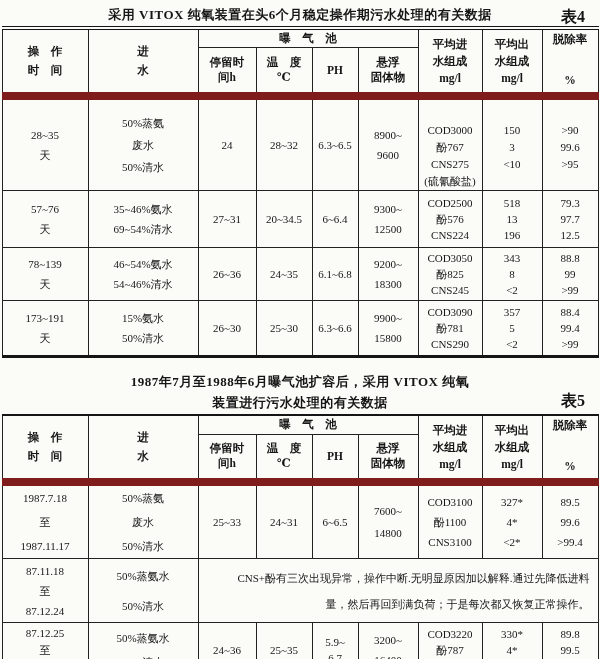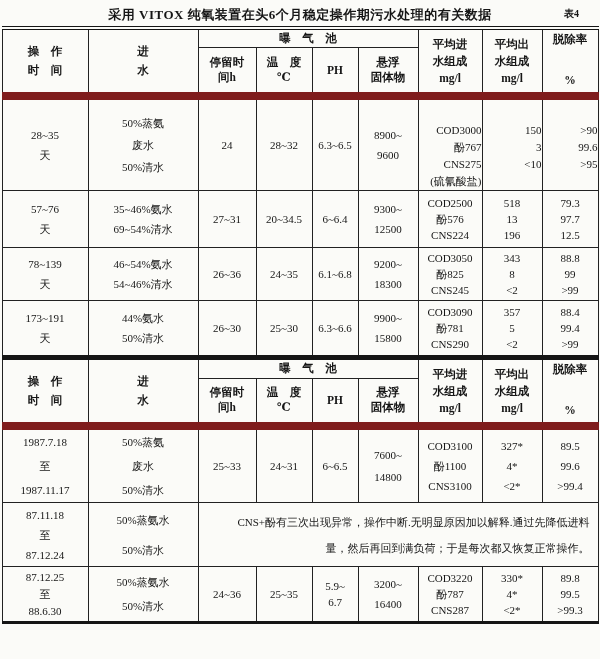--- a/index.html
+++ b/index.html
@@ -4,21 +4,21 @@
 <style>
   html,body{margin:0;padding:0;}
   body{
     width:600px;height:659px;background:#fbfbf8;color:#161616;
     font-family:"Liberation Serif","DejaVu Serif",serif;
     -webkit-font-smoothing:antialiased;overflow:hidden;
   }
   .page{position:relative;width:600px;height:659px;}
   .titlebar{position:relative;height:26px;}
   .t-title{padding-top:6px;text-align:center;font-weight:bold;font-size:13px;letter-spacing:.5px;}
-  .t-tag{position:absolute;right:21px;font-weight:bold;font-size:10px;}
+  .t-tag{position:absolute;right:15px;font-weight:bold;font-size:16px;}
   .tag4{top:7px;}
   .titlebar5{position:relative;height:46px;margin-top:10px;}
   .t-title5a{padding-top:5px;text-align:center;font-weight:bold;font-size:13px;letter-spacing:.5px;}
   .t-title5b{padding-top:3px;text-align:center;font-weight:bold;font-size:13px;letter-spacing:.5px;}
   .tag5{bottom:2px;}
 
   table{border-collapse:collapse;table-layout:fixed;width:596px;margin:0 auto;}
   td{border:1px solid #222;padding:0;text-align:center;vertical-align:middle;
      font-size:11px;line-height:15px;overflow:hidden;}
   
@@ -35,21 +35,21 @@
   .hdr2{line-height:19px;}
   
   .r-t4-1{height:77px;} .r-t4-2{height:57px;padding-left:39px;} .r-t4-3{height:53px;} .r-t4-4{height:56px;}
   .r-t5-1{height:76px;} .r-t5-2{height:64px;margin-left:24px;} .r-t5-3{height:56px;}
   .lh16 div{line-height:16px;}
   .lh17 div{line-height:17px;}
   .lh20 div{line-height:20px;}
   .lh22 div{line-height:22px;}
   .lh24 div{line-height:24px;}
   .lh30 div{line-height:30px;}
-  .vtop{vertical-align:top;padding-top:22px;text-align:right;}
+  .vtop{vertical-align:top;padding-top:22px;}
   .note{text-align:left;padding:0 8px 0 10px;}
   .note div{line-height:26px;text-align:right;}
 </style>
 </head>
 <body>
 
 <div class="page">
 
   <div class="titlebar">
     <div class="t-title">采用 VITOX 纯氧装置在头6个月稳定操作期污水处理的有关数据</div>
@@ -210,21 +210,21 @@
             <div>99</div>
             <div>&gt;99</div>
           </td>
       </tr>
       <tr class="r-t4-4">
         <td class="lh20">
           <div>173~191</div>
             <div>天</div>
           </td>
         <td class="lh20">
-          <div>44%氨水</div>
+          <div>15%氨水</div>
             <div>50%清水</div>
           </td>
         <td>26~30</td>
         <td>25~30</td>
         <td>6.3~6.6</td>
         <td class="lh20">
           <div>9900~</div>
             <div>15800</div>
           </td>
         <td class="lh16">
@@ -239,20 +239,25 @@
           </td>
         <td class="lh16">
           <div>88.4</div>
             <div>99.4</div>
             <div>&gt;99</div>
           </td>
       </tr>
     </tbody>
   </table>
 
+  <div class="titlebar5">
+    <div class="t-title5a">1987年7月至1988年6月曝气池扩容后，采用 VITOX 纯氧</div>
+    <div class="t-title5b">装置进行污水处理的有关数据</div>
+    <div class="t-tag tag5">表5</div>
+  </div>
 
   <table class="t5">
     <colgroup>
       <col style="width:86px">
         <col style="width:110px">
         <col style="width:58px">
       <col style="width:56px">
         <col style="width:46px">
         <col style="width:60px">
       <col style="width:64px">

